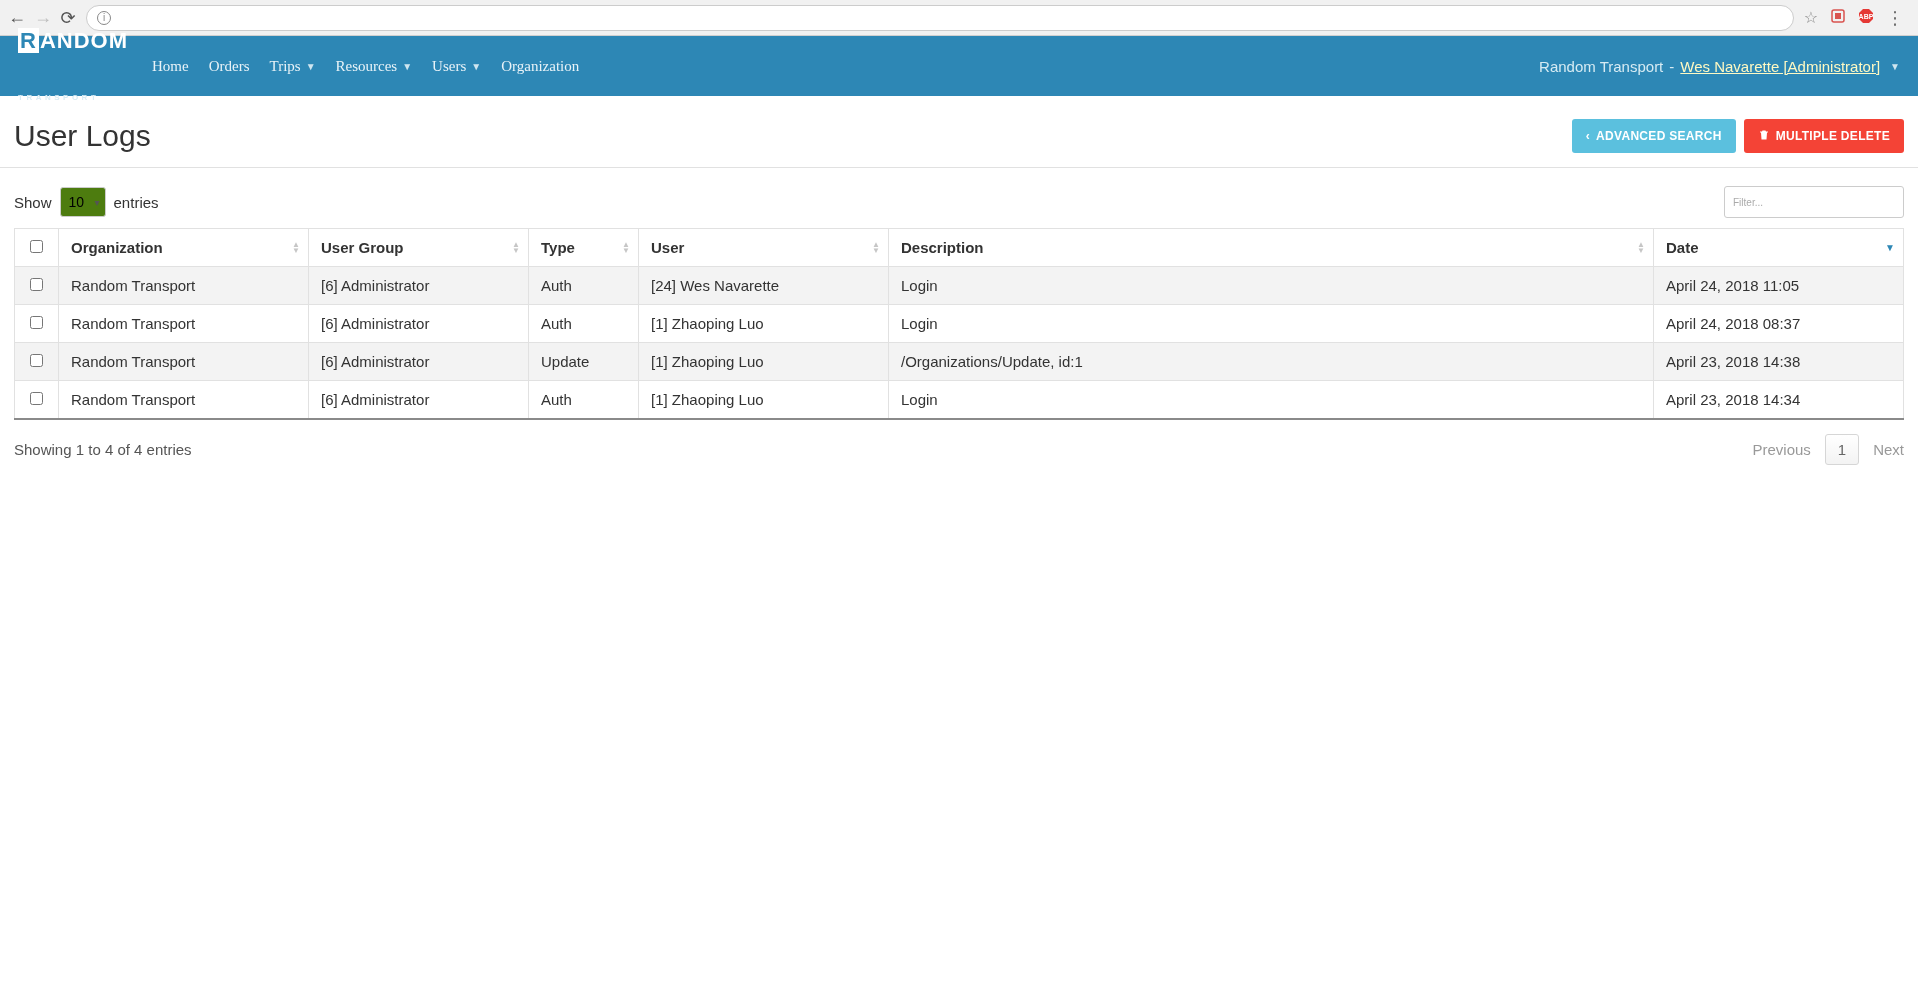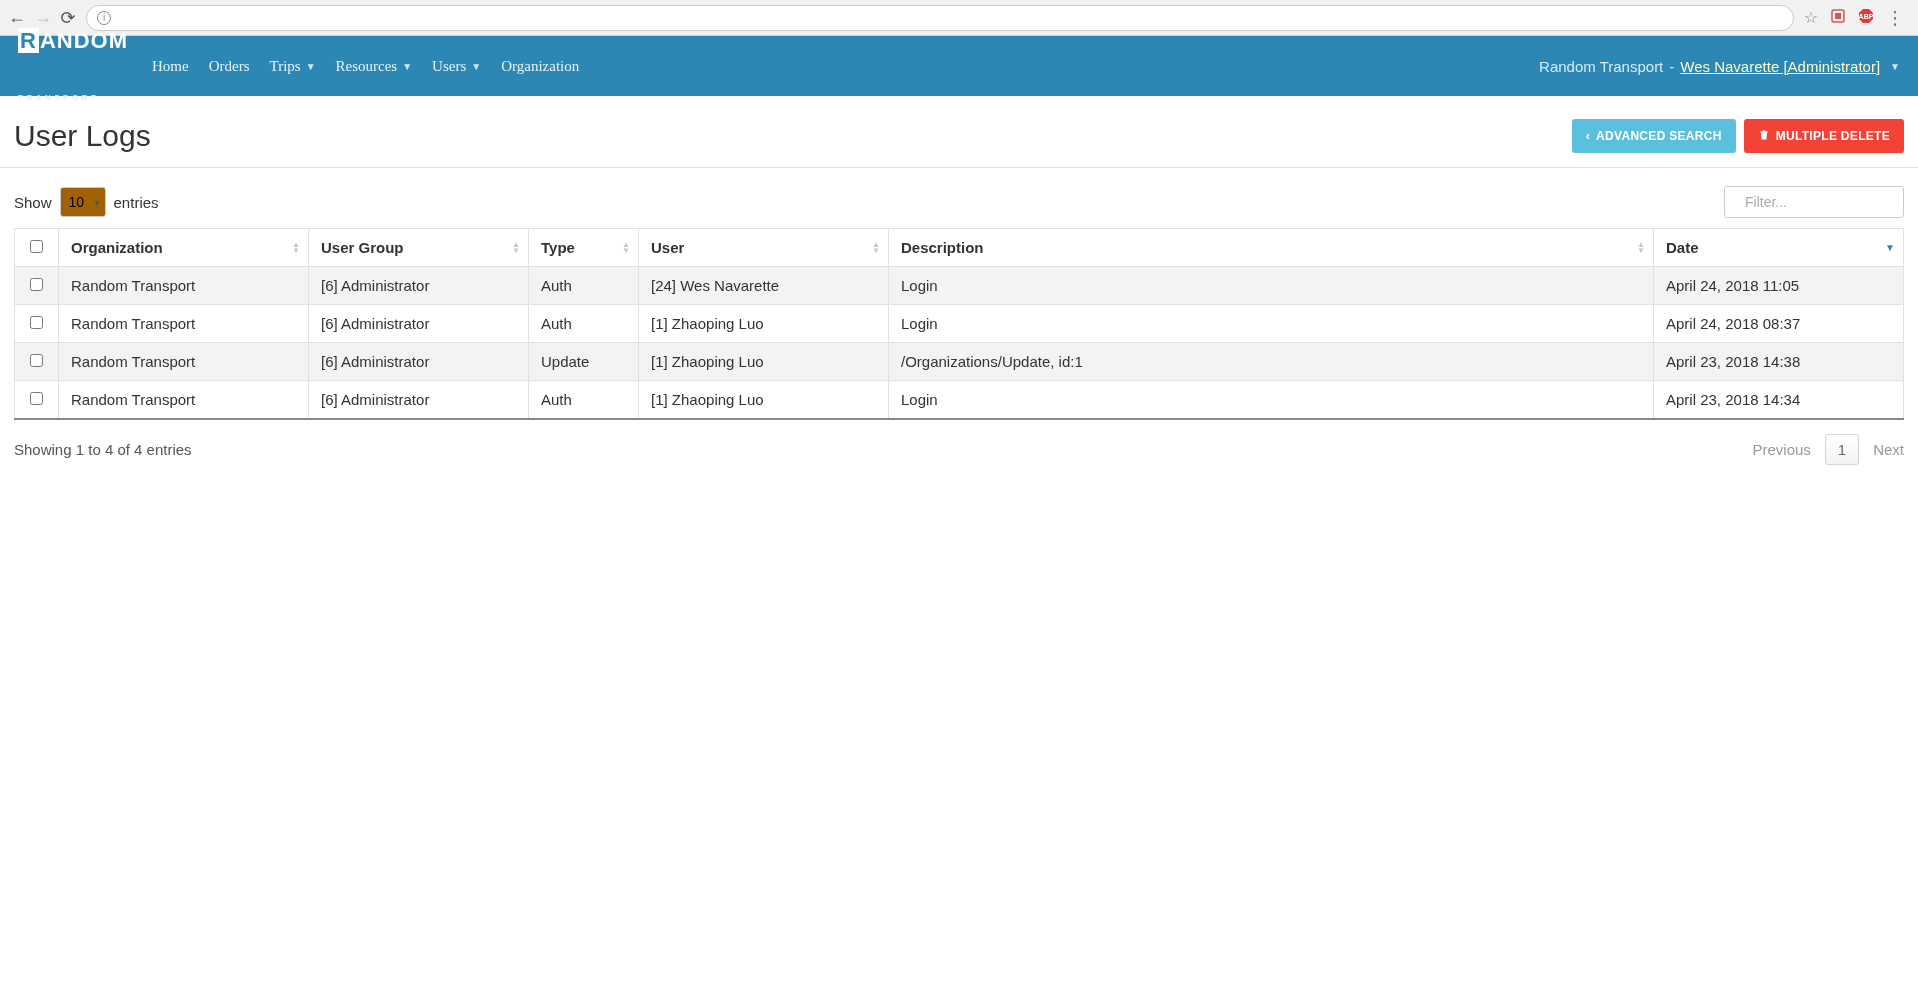--- a/index.html
+++ b/index.html
@@ -37,25 +37,25 @@
   .page-title { font-size: 30px; font-weight: 400; color: #333; }
   .header-actions { margin-left: auto; display: flex; gap: 8px; }
   .btn { border: none; border-radius: 3px; padding: 8px 14px; font-size: 12px; font-weight: 700; color: #fff; cursor: pointer; display: inline-flex; align-items: center; gap: 6px; letter-spacing: 0.3px; }
   .btn-blue { background: #5bc0de; }
   .btn-red  { background: #f44336; }
   .btn .icon { font-size: 12px; }
 
   
   .controls { display: flex; align-items: center; padding: 18px 14px 10px; }
   .controls-left { display: flex; align-items: center; gap: 8px; color: #333; font-size: 15px; justify-content: space-between; }
-  .controls-left select { height: 30px; border: 1px solid #ccc; border-radius: 3px; padding: 0 20px 0 8px; font-size: 14px; background: #a16207; appearance: none; }
+  .controls-left select { height: 30px; border: 1px solid #ccc; border-radius: 3px; padding: 0 20px 0 8px; font-size: 14px; background: #4d7c0f; appearance: none; }
   .select-wrap { position: relative; }
   .select-wrap::after { content: "▾"; position: absolute; right: 6px; top: 50%; transform: translateY(-50%); font-size: 10px; color: #555; pointer-events: none; }
   .controls-right { margin-left: auto; }
-  .filter-input { height: 32px; width: 180px; border: 1px solid #ccc; border-radius: 3px; padding: 0 20px; font-size: 14px; color: #555; }
+  .filter-input { height: 32px; width: 180px; border: 1px solid #ccc; border-radius: 3px; padding: 0 8px; font-size: 10px; color: #555; }
   .filter-input::placeholder { color: #aaa; }
 
   
   .table-wrap { padding: 0 14px; }
   table.data { width: 100%; border-collapse: collapse; border: 1px solid #d6d6d6; }
   table.data th, table.data td { border: 1px solid #e1e1e1; padding: 10px 12px; text-align: left; font-size: 15px; }
   table.data thead th { background: #fff; font-weight: 700; color: #333; position: relative; }
   table.data thead th .sort { position: absolute; right: 8px; top: 50%; transform: translateY(-50%); display: flex; flex-direction: column; line-height: 6px; font-size: 8px; color: #c6c6c6; }
   table.data thead th.sorted .sort-down { color: #2d87b5; font-size: 10px; }
   table.data tbody tr:nth-child(odd)  { background: #f3f3f3; }

